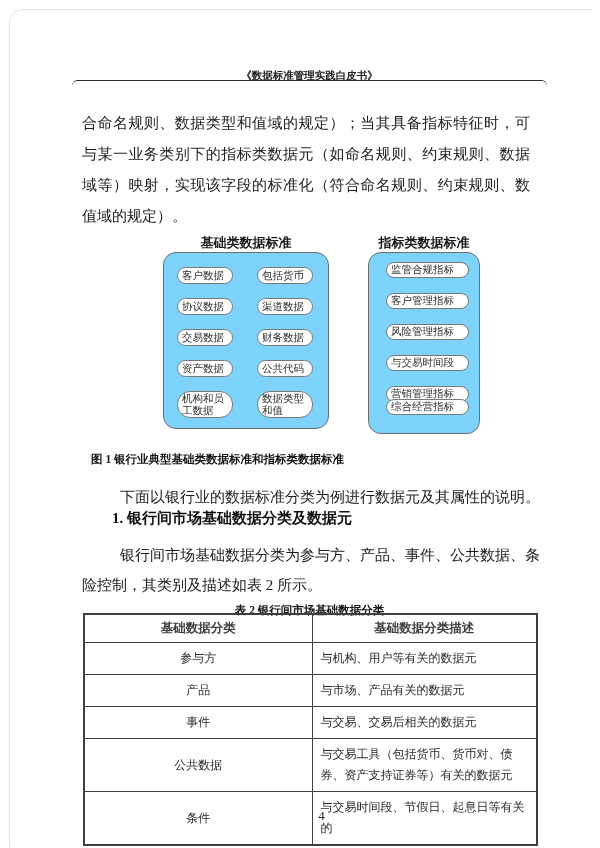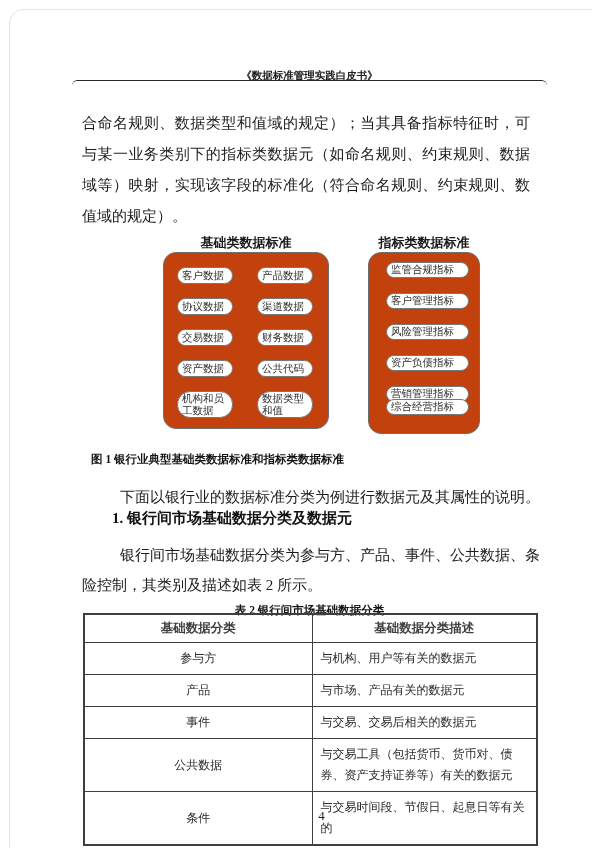--- a/index.html
+++ b/index.html
@@ -37,21 +37,21 @@
     font-size: 15px; font-weight: bold; color: #111;
   }
   
   .fig-title {
     position: absolute; top: 219px; text-align: center;
     font-size: 13px; font-weight: bold; color: #1a1a1a;
   }
   .fig-title.left  { left: 153px; width: 166px; }
   .fig-title.right { left: 358px; width: 112px; }
   .panel {
-    position: absolute; top: 242px; border: 1px solid #6d6d6d; background: #c2410c;
+    position: absolute; top: 242px; border: 1px solid #6d6d6d; background: #7dd3fc;
   }
   .panel.left  { left: 153px; width: 166px; height: 177px; }
   .panel.right { left: 358px; width: 112px; height: 182px; }
   .dbox {
     position: absolute; border: 1px solid #787878; background: #fff;
     display: flex; align-items: center;
     font-size: 10.5px; line-height: 12px; color: #2e2e2e;
     padding-left: 4px; padding-right: 2px;
   }
   .panel.left .dbox { width: 56px; height: 17px; }
@@ -111,32 +111,32 @@
 
   <div class="fig-title left">基础类数据标准</div>
   <div class="fig-title right">指标类数据标准</div>
 
   <div class="panel left">
     <div class="dbox colA r0">客户数据</div>
     <div class="dbox colA r1">协议数据</div>
     <div class="dbox colA r2">交易数据</div>
     <div class="dbox colA r3">资产数据</div>
     <div class="dbox colA r4 tall">机构和员工数据</div>
-    <div class="dbox colB r0">产品数据</div>
+    <div class="dbox colB r0">包括货币</div>
     <div class="dbox colB r1">渠道数据</div>
     <div class="dbox colB r2">财务数据</div>
     <div class="dbox colB r3">公共代码</div>
     <div class="dbox colB r4 tall">数据类型和值</div>
   </div>
 
   <div class="panel right">
     <div class="dbox s0">监管合规指标</div>
     <div class="dbox s1">客户管理指标</div>
     <div class="dbox s2">风险管理指标</div>
-    <div class="dbox s3">资产负债指标</div>
+    <div class="dbox s3">与交易时间段</div>
     <div class="dbox s4">营销管理指标</div>
     <div class="dbox s5">综合经营指标</div>
   </div>
 
   <div class="fig-caption">图 1 银行业典型基础类数据标准和指标类数据标准</div>
 
   <div class="para p2">
     <div class="ln">下面以银行业的数据标准分类为例进行数据元及其属性的说明。</div>
   </div>
 

